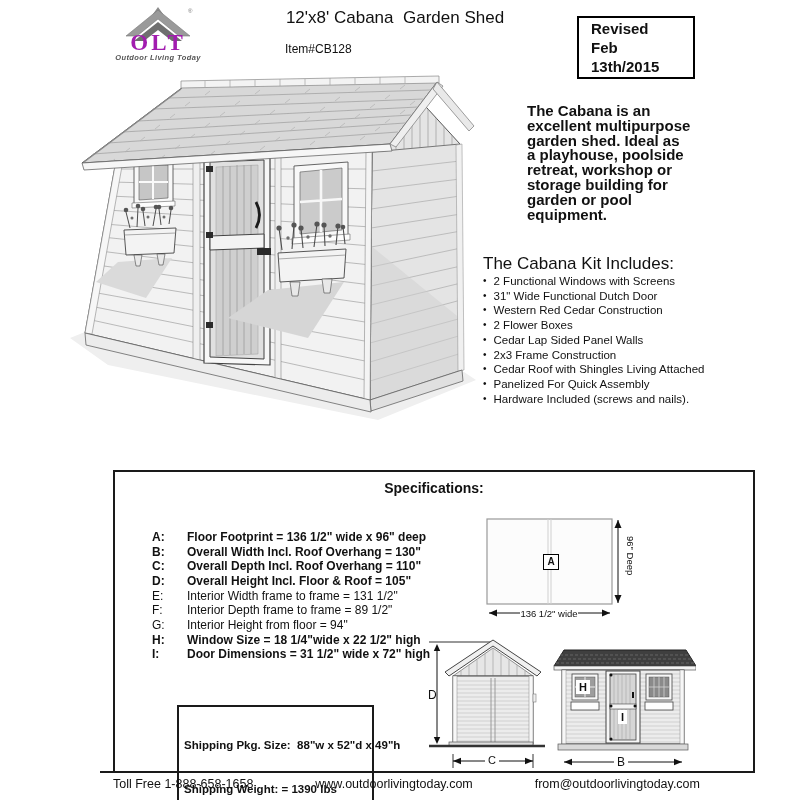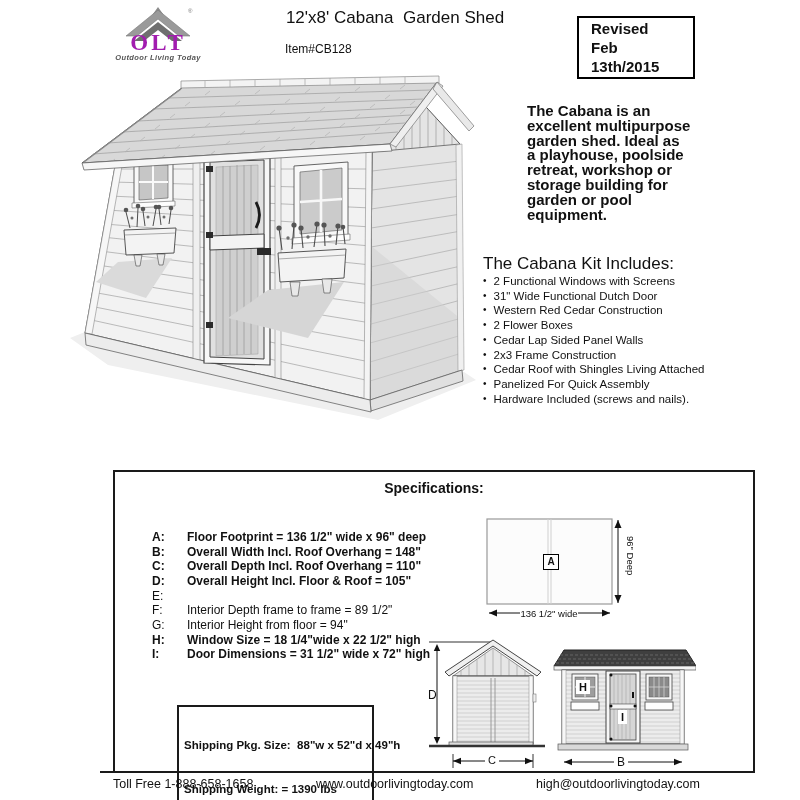--- a/index.html
+++ b/index.html
@@ -191,24 +191,24 @@
   <li>
       <span class="blt">•</span>
       <span>Hardware Included (screws and nails).</span>
     </li>
 </ul>
 
 <div class="abs specbox">
   <div class="abs spec-head">Specifications:</div>
 
   <div class="srow b" style="top:57px"><span class="skey">A:</span><span>Floor Footprint = 136 1/2" wide x 96" deep</span></div>
-  <div class="srow b" style="top:72px"><span class="skey">B:</span><span>Overall Width Incl. Roof Overhang = 148"</span></div>
+  <div class="srow b" style="top:72px"><span class="skey">B:</span><span>Overall Width Incl. Roof Overhang = 130"</span></div>
   <div class="srow b" style="top:86px"><span class="skey">C:</span><span>Overall Depth Incl. Roof Overhang = 110"</span></div>
   <div class="srow b" style="top:101px"><span class="skey">D:</span><span>Overall Height Incl. Floor &amp; Roof = 105"</span></div>
-  <div class="srow" style="top:116px"><span class="skey">E:</span></div>
+  <div class="srow" style="top:116px"><span class="skey">E:</span><span>Interior Width frame to frame = 131 1/2"</span></div>
   <div class="srow" style="top:130px"><span class="skey">F:</span><span>Interior Depth frame to frame = 89 1/2"</span></div>
   <div class="srow" style="top:145px"><span class="skey">G:</span><span>Interior Height from floor = 94"</span></div>
   <div class="srow b" style="top:160px"><span class="skey">H:</span><span>Window Size = 18 1/4"wide x 22 1/2" high</span></div>
   <div class="srow b" style="top:174px"><span class="skey">I:</span><span>Door Dimensions = 31 1/2" wide x 72" high</span></div>
 
   <div class="diagram" style="left:370px;top:40px;width:165px;height:112px">
     <svg width="165" height="112" viewBox="0 0 165 112">
       <rect x="2" y="7" width="125" height="85" fill="#fcfcfc" stroke="#999" stroke-width="1.2"></rect>
       <path d="M63 7V92M66 7V92" stroke="#d0d0d0" stroke-width="1"></path>
       <path d="M4 101H125" stroke="#111" stroke-width="1"></path>
@@ -288,14 +288,14 @@
   <div class="abs shipbox">
     <div>Shipping Pkg. Size:  88"w x 52"d x 49"h</div>
     <div>Shipping Weight: = 1390 lbs</div>
   </div>
 </div>
 
 <div class="abs footline"></div>
 <div class="abs footrow">
   <span>Toll Free 1-888-658-1658</span>
   <span>www.outdoorlivingtoday.com</span>
-  <span>high@outdoorlivingtoday.com</span>
+  <span>from@outdoorlivingtoday.com</span>
 </div>
 
 </body></html>

